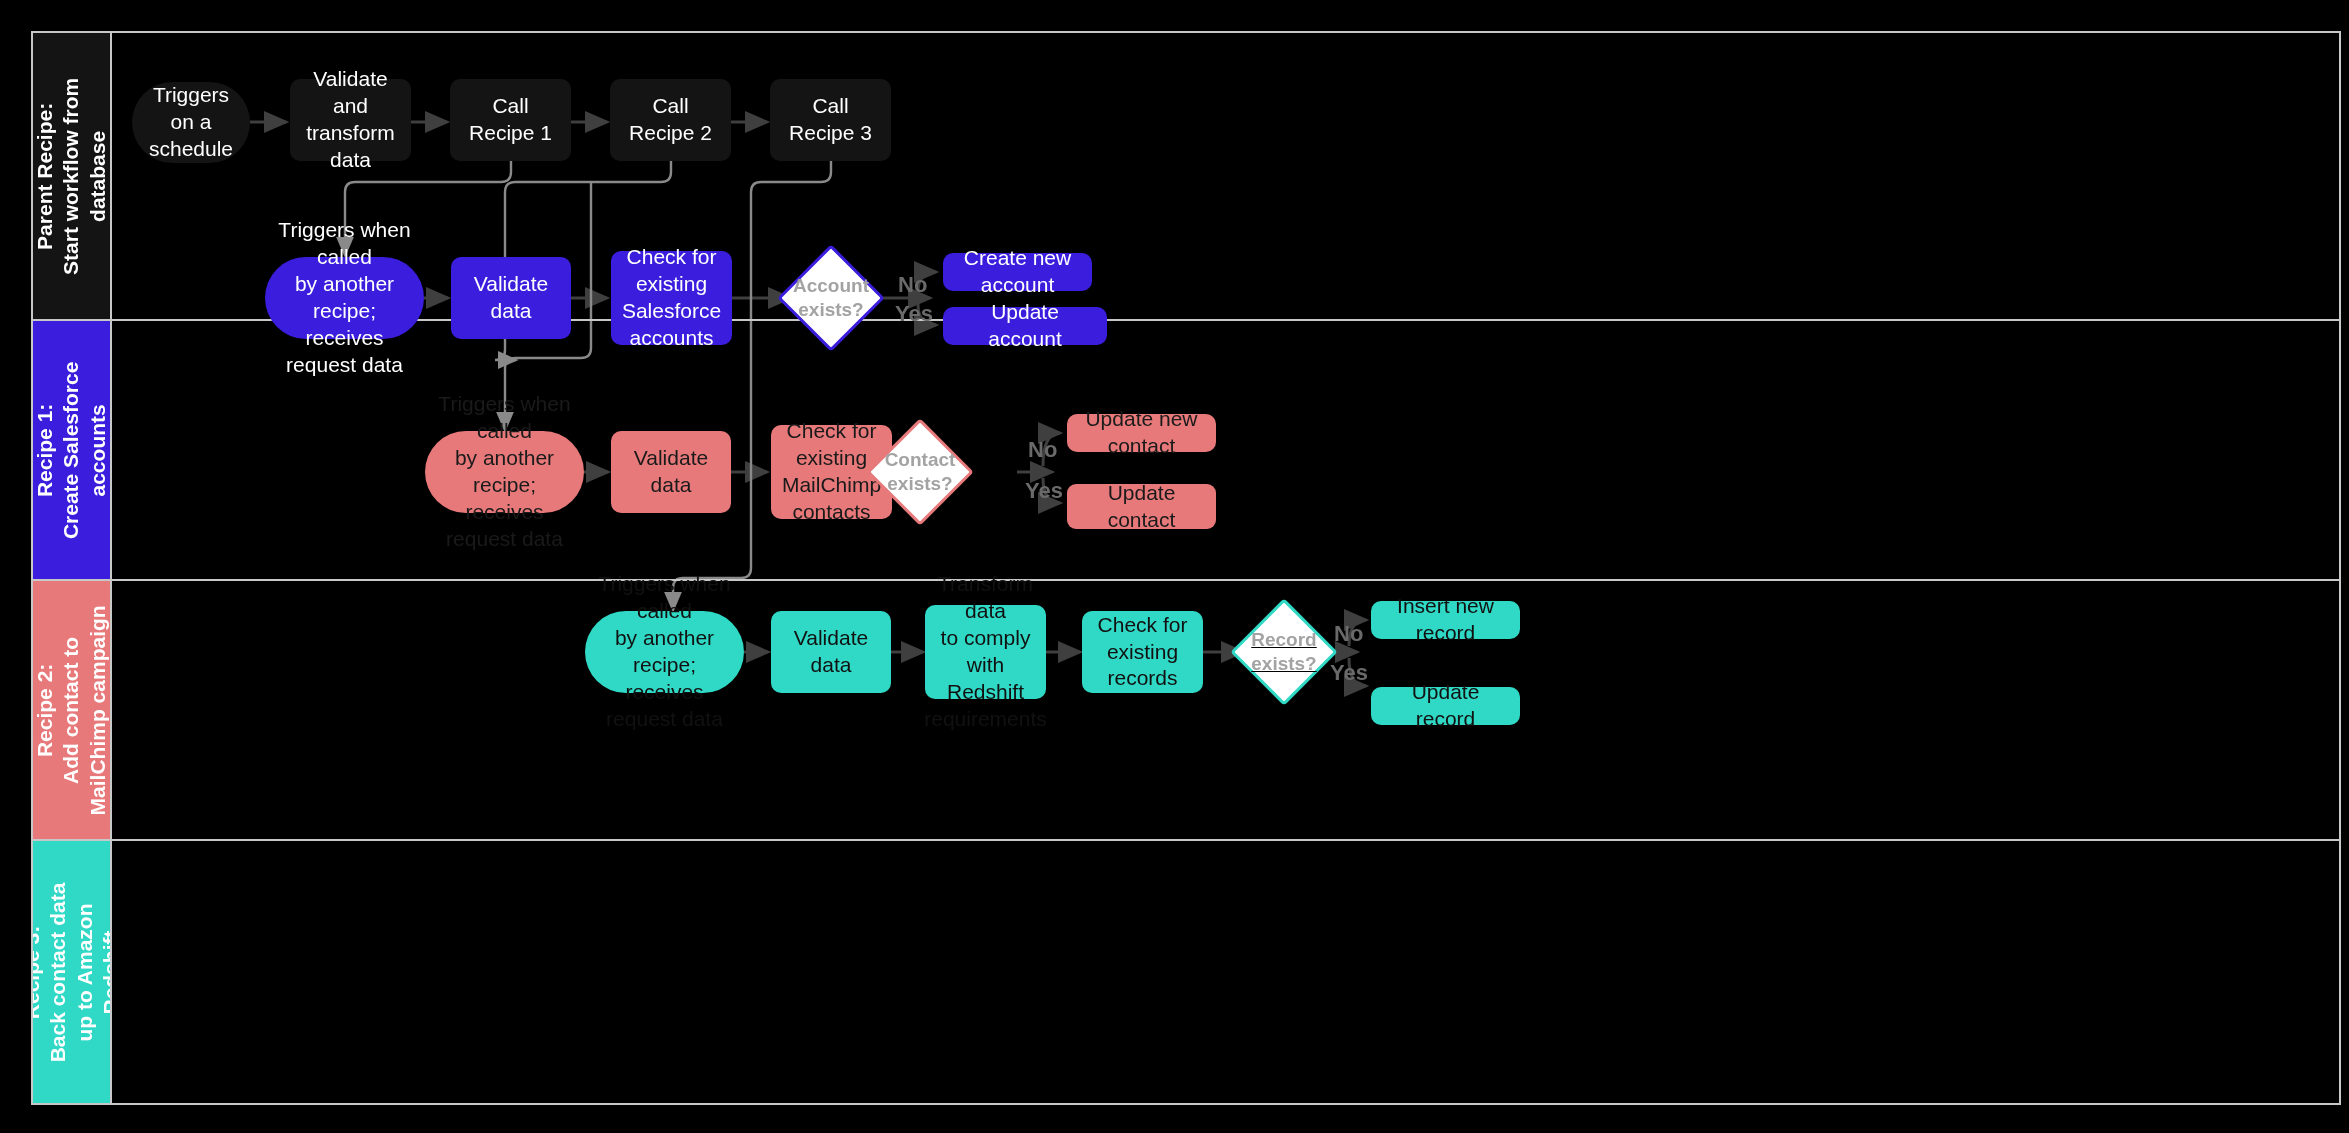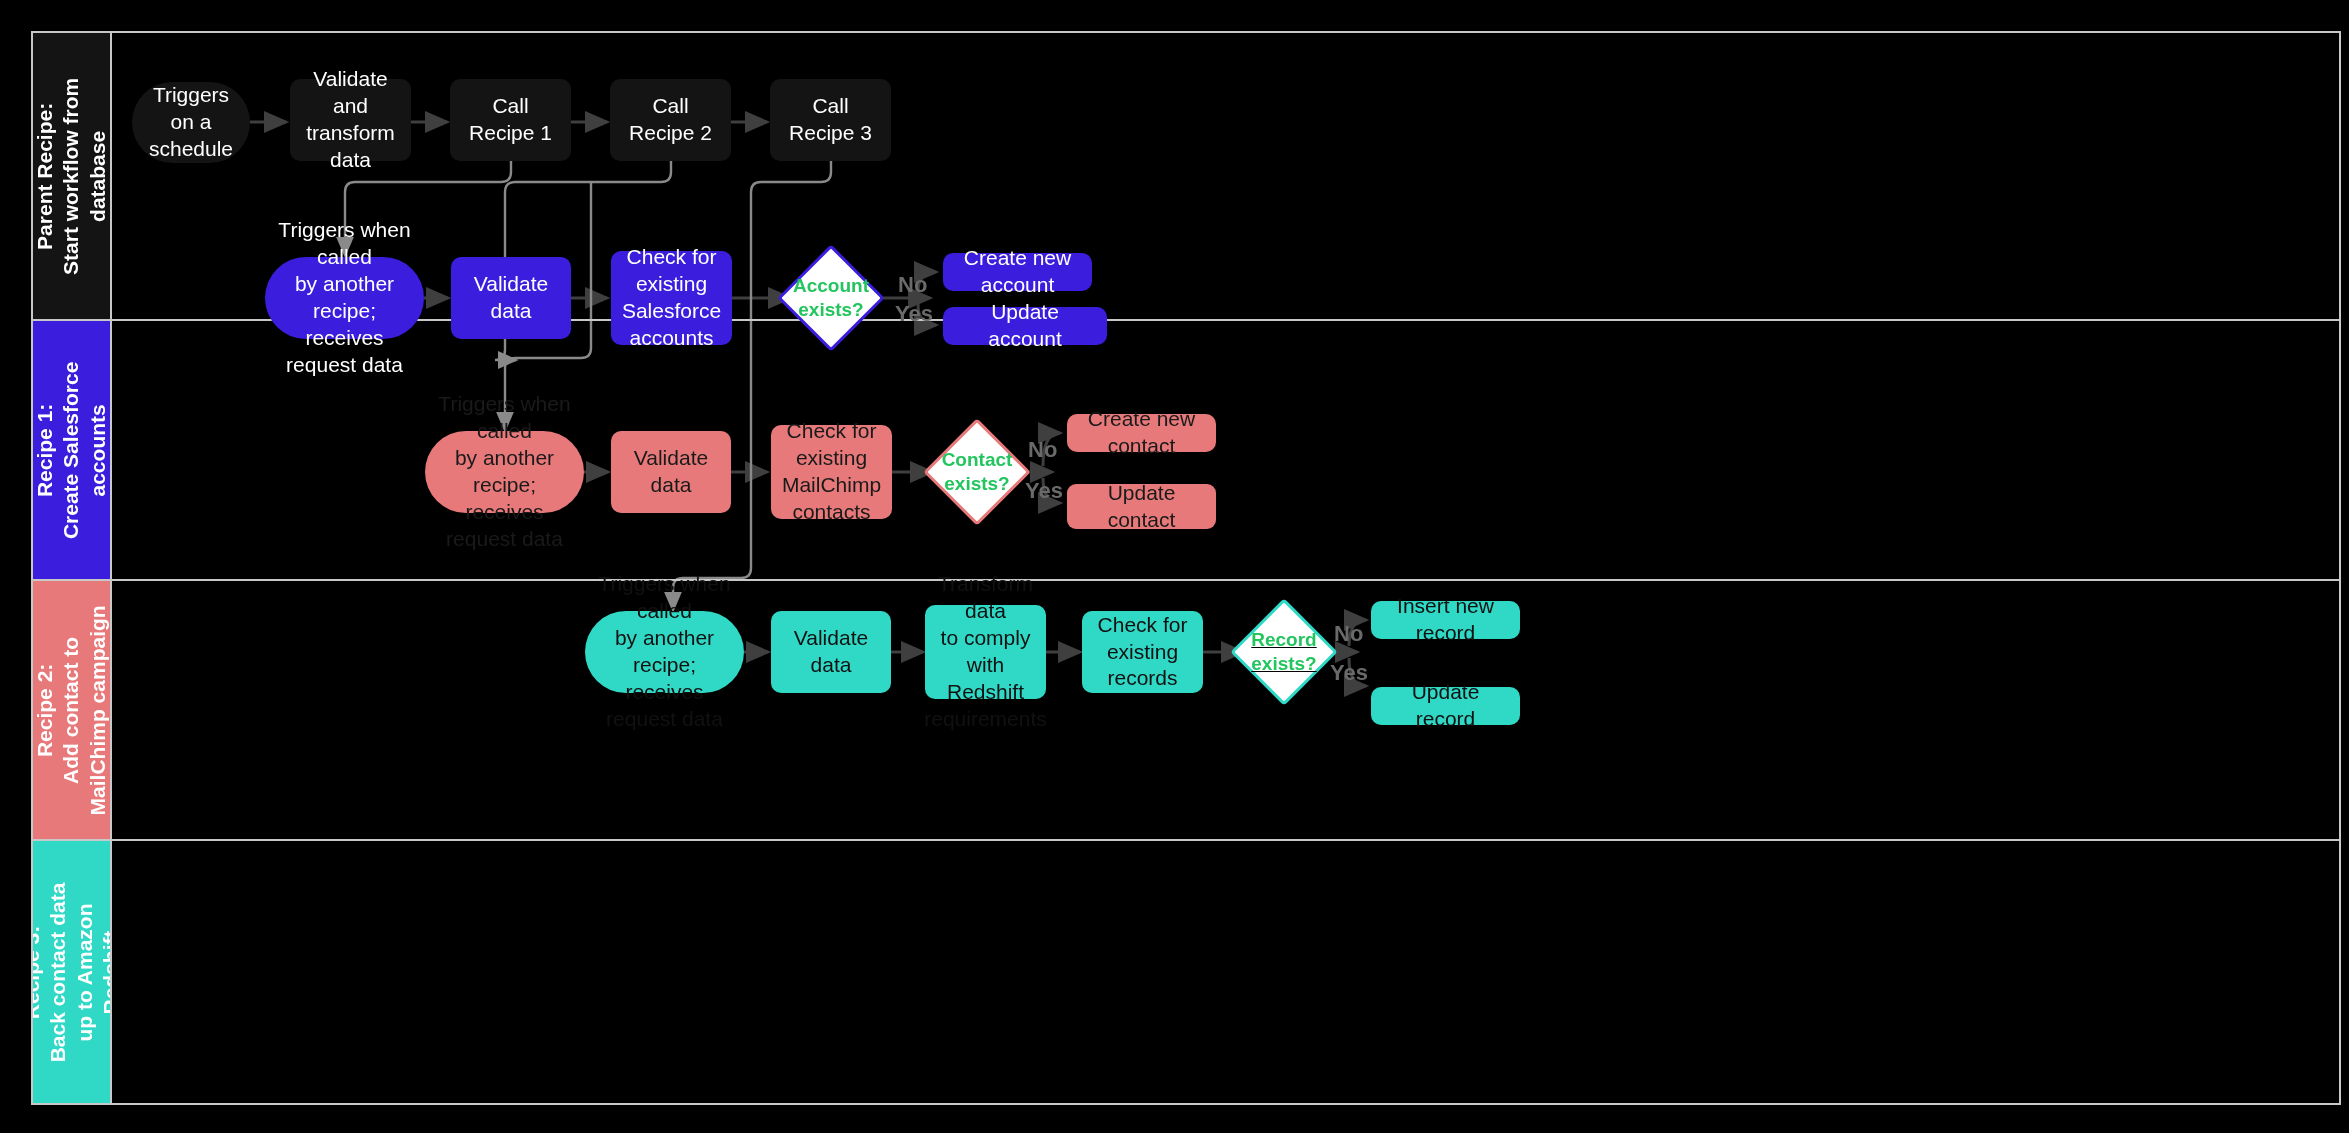--- a/index.html
+++ b/index.html
@@ -105,21 +105,21 @@
     background: #ffffff;
     box-sizing: border-box;
     border-radius: 4px;
   }
   .diamond .dtext {
     position: relative;
     z-index: 2;
     font-weight: bold;
     font-size: 19px;
     line-height: 1.25;
-    color: #22c55e;
+    color: #a3a3a3;
     text-align: center;
     white-space: pre-line;
   }
   .d-blue .dshape { border: 3px solid #3a1ddd; }
   .d-red  .dshape { border: 3px solid #e8797a; }
   .d-teal .dshape { border: 3px solid #2fd9c5; }
 
   .branch-label {
     position: absolute;
     z-index: 4;
@@ -247,29 +247,29 @@
   <div class="branch-label" style="left:898px; top:272px;">No</div>
   <div class="branch-label" style="left:895px; top:301px;">Yes</div>
 
   <div class="node c-blue" style="left:943px; top:253px; width:149px; height:38px;">Create new account</div>
   <div class="node c-blue" style="left:943px; top:307px; width:164px; height:38px;">Update account</div>
 
   <div class="node term c-red" style="left:425px; top:431px; width:159px; height:82px;">Triggers when called<br>by another recipe;<br>receives request data</div>
   <div class="node c-red" style="left:611px; top:431px; width:120px; height:82px;">Validate data</div>
   <div class="node c-red" style="left:771px; top:425px; width:121px; height:94px;">Check for<br>existing<br>MailChimp<br>contacts</div>
 
-  <div class="diamond d-red" style="left:939px; top:434px; width:76px; height:76px;">
+  <div class="diamond d-red" style="left:882px; top:434px; width:76px; height:76px;">
     <div class="dshape"></div>
     <div class="dtext">Contact<br>exists?</div>
   </div>
 
   <div class="branch-label" style="left:1028px; top:437px;">No</div>
   <div class="branch-label" style="left:1025px; top:478px;">Yes</div>
 
-  <div class="node c-red" style="left:1067px; top:414px; width:149px; height:38px;">Create new contact</div>
+  <div class="node c-red" style="left:1067px; top:414px; width:149px; height:38px;">Update new contact</div>
   <div class="node c-red" style="left:1067px; top:484px; width:149px; height:45px;border-radius:9px;">Update contact</div>
 
   <div class="node term c-teal" style="left:585px; top:611px; width:159px; height:82px;">Triggers when called<br>by another recipe;<br>receives request data</div>
   <div class="node c-teal" style="left:771px; top:611px; width:120px; height:82px;">Validate data</div>
   <div class="node c-teal" style="left:925px; top:605px; width:121px; height:94px;">Transform data<br>to comply with<br>Redshift<br>requirements</div>
   <div class="node c-teal" style="left:1082px; top:611px; width:121px; height:82px;">Check for<br>existing<br>records</div>
 
   <div class="diamond d-teal" style="left:1246px; top:614px; width:76px; height:76px;text-decoration:underline;">
     <div class="dshape"></div>
     <div class="dtext">Record<br>exists?</div>

